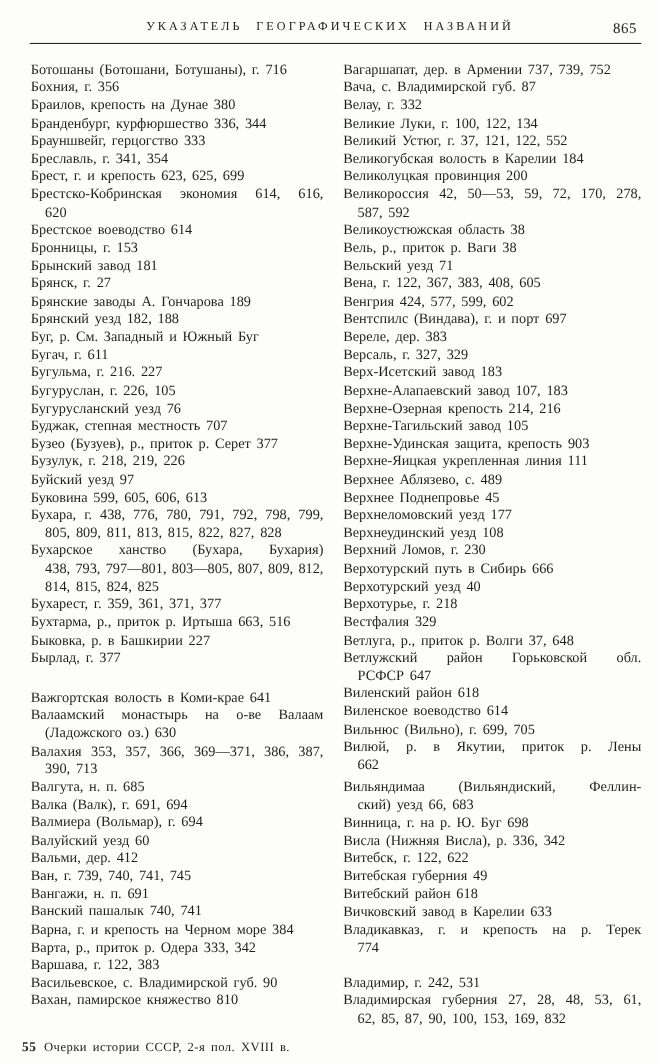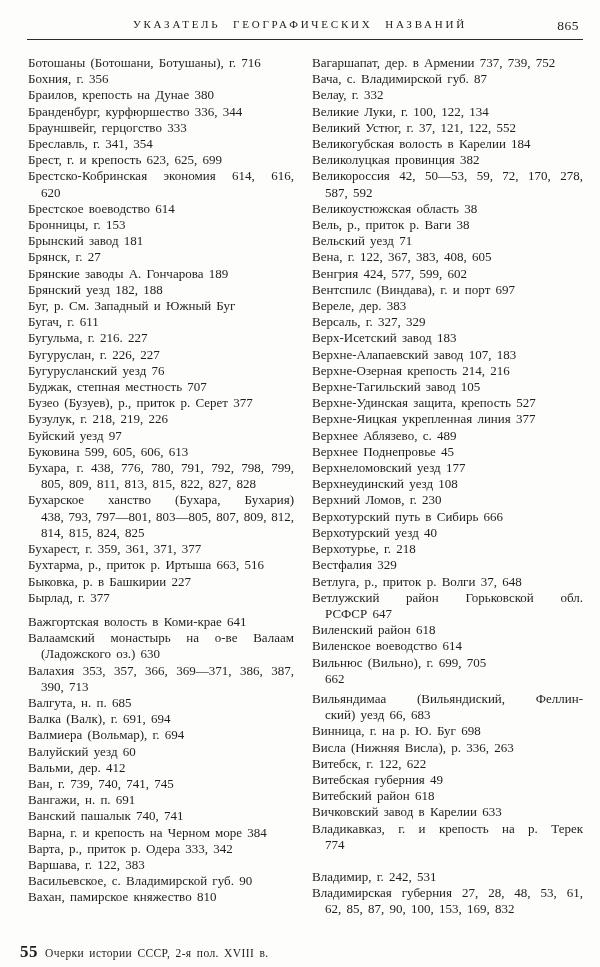--- a/index.html
+++ b/index.html
@@ -39,21 +39,21 @@
     white-space: nowrap;
     padding-left: 13px; text-indent: -13px;
   }
   .line.indent { padding-left: 13px; text-indent: 0; }
   .line.just {
     white-space: normal; word-spacing: normal;
     text-align: justify; text-align-last: justify;
   }
 
   .footer { position: absolute; left: 20px; top: 942px; width: 560px; }
-  .sheet-num { font-size: 17px; font-weight: bold; letter-spacing: 0.5px; margin-right: 7px; }
+  .sheet-num { font-size: 12px; font-weight: bold; letter-spacing: 0.5px; margin-right: 7px; }
   .footer-caption { font-size: 11.5px; letter-spacing: 0.4px; word-spacing: 2px; }
 </style>
 </head>
 <body>
 
 <div class="page">
 
   <div class="running-head">
     <span class="head-title">УКАЗАТЕЛЬ ГЕОГРАФИЧЕСКИХ НАЗВАНИЙ</span>
     <span class="page-number">865</span>
@@ -73,37 +73,37 @@
       <div class="line indent">620</div>
       <div class="line">Брестское воеводство 614</div>
       <div class="line">Бронницы, г. 153</div>
       <div class="line">Брынский завод 181</div>
       <div class="line">Брянск, г. 27</div>
       <div class="line">Брянские заводы А. Гончарова 189</div>
       <div class="line">Брянский уезд 182, 188</div>
       <div class="line">Буг, р. См. Западный и Южный Буг</div>
       <div class="line">Бугач, г. 611</div>
       <div class="line">Бугульма, г. 216. 227</div>
-      <div class="line">Бугуруслан, г. 226, 227</div>
+      <div class="line">Бугуруслан, г. 226, 105</div>
       <div class="line">Бугурусланский уезд 76</div>
       <div class="line">Буджак, степная местность 707</div>
       <div class="line">Бузео (Бузуев), р., приток р. Серет 377</div>
       <div class="line">Бузулук, г. 218, 219, 226</div>
       <div class="line">Буйский уезд 97</div>
       <div class="line">Буковина 599, 605, 606, 613</div>
       <div class="line just">Бухара, г. 438, 776, 780, 791, 792, 798, 799,</div>
       <div class="line indent">805, 809, 811, 813, 815, 822, 827, 828</div>
       <div class="line just">Бухарское ханство (Бухара, Бухария)</div>
       <div class="line indent just">438, 793, 797—801, 803—805, 807, 809, 812,</div>
       <div class="line indent">814, 815, 824, 825</div>
       <div class="line">Бухарест, г. 359, 361, 371, 377</div>
       <div class="line">Бухтарма, р., приток р. Иртыша 663, 516</div>
       <div class="line">Быковка, р. в Башкирии 227</div>
       <div class="line">Бырлад, г. 377</div>
-      <div class="line" style="margin-top: 8px;">Важгортская волость в Коми-крае 641</div>
+      <div class="line" style="margin-top: 20px;">Важгортская волость в Коми-крае 641</div>
       <div class="line just">Валаамский монастырь на о-ве Валаам</div>
       <div class="line indent">(Ладожского оз.) 630</div>
       <div class="line just">Валахия 353, 357, 366, 369—371, 386, 387,</div>
       <div class="line indent">390, 713</div>
       <div class="line">Валгута, н. п. 685</div>
       <div class="line">Валка (Валк), г. 691, 694</div>
       <div class="line">Валмиера (Вольмар), г. 694</div>
       <div class="line">Валуйский уезд 60</div>
       <div class="line">Вальми, дер. 412</div>
       <div class="line">Ван, г. 739, 740, 741, 745</div>
@@ -116,57 +116,58 @@
       <div class="line">Вахан, памирское княжество 810</div>
     </div>
 
   <div class="col col-right">
       <div class="line">Вагаршапат, дер. в Армении 737, 739, 752</div>
       <div class="line">Вача, с. Владимирской губ. 87</div>
       <div class="line">Велау, г. 332</div>
       <div class="line">Великие Луки, г. 100, 122, 134</div>
       <div class="line">Великий Устюг, г. 37, 121, 122, 552</div>
       <div class="line">Великогубская волость в Карелии 184</div>
-      <div class="line">Великолуцкая провинция 382</div>
+      <div class="line">Великолуцкая провинция 200</div>
       <div class="line just">Великороссия 42, 50—53, 59, 72, 170, 278,</div>
       <div class="line indent">587, 592</div>
       <div class="line">Великоустюжская область 38</div>
       <div class="line">Вель, р., приток р. Ваги 38</div>
       <div class="line">Вельский уезд 71</div>
       <div class="line">Вена, г. 122, 367, 383, 408, 605</div>
       <div class="line">Венгрия 424, 577, 599, 602</div>
       <div class="line">Вентспилс (Виндава), г. и порт 697</div>
       <div class="line">Вереле, дер. 383</div>
       <div class="line">Версаль, г. 327, 329</div>
       <div class="line">Верх-Исетский завод 183</div>
       <div class="line">Верхне-Алапаевский завод 107, 183</div>
       <div class="line">Верхне-Озерная крепость 214, 216</div>
       <div class="line">Верхне-Тагильский завод 105</div>
-      <div class="line">Верхне-Удинская защита, крепость 527</div>
-      <div class="line">Верхне-Яицкая укрепленная линия 377</div>
+      <div class="line">Верхне-Удинская защита, крепость 903</div>
+      <div class="line">Верхне-Яицкая укрепленная линия 111</div>
       <div class="line">Верхнее Аблязево, с. 489</div>
       <div class="line">Верхнее Поднепровье 45</div>
       <div class="line">Верхнеломовский уезд 177</div>
       <div class="line">Верхнеудинский уезд 108</div>
       <div class="line">Верхний Ломов, г. 230</div>
       <div class="line">Верхотурский путь в Сибирь 666</div>
       <div class="line">Верхотурский уезд 40</div>
       <div class="line">Верхотурье, г. 218</div>
       <div class="line">Вестфалия 329</div>
       <div class="line">Ветлуга, р., приток р. Волги 37, 648</div>
       <div class="line just">Ветлужский район Горьковской обл.</div>
       <div class="line indent">РСФСР 647</div>
       <div class="line">Виленский район 618</div>
       <div class="line">Виленское воеводство 614</div>
       <div class="line">Вильнюс (Вильно), г. 699, 705</div>
+      <div class="line just">Вилюй, р. в Якутии, приток р. Лены</div>
       <div class="line indent">662</div>
       <div class="line just" style="margin-top: 4px;">Вильяндимаа (Вильяндиский, Феллин-</div>
       <div class="line indent">ский) уезд 66, 683</div>
       <div class="line">Винница, г. на р. Ю. Буг 698</div>
-      <div class="line">Висла (Нижняя Висла), р. 336, 263</div>
+      <div class="line">Висла (Нижняя Висла), р. 336, 342</div>
       <div class="line">Витебск, г. 122, 622</div>
       <div class="line">Витебская губерния 49</div>
       <div class="line">Витебский район 618</div>
       <div class="line">Вичковский завод в Карелии 633</div>
       <div class="line just">Владикавказ, г. и крепость на р. Терек</div>
       <div class="line indent">774</div>
       <div class="line" style="margin-top: 16px;">Владимир, г. 242, 531</div>
       <div class="line just">Владимирская губерния 27, 28, 48, 53, 61,</div>
       <div class="line indent">62, 85, 87, 90, 100, 153, 169, 832</div>
     </div>

